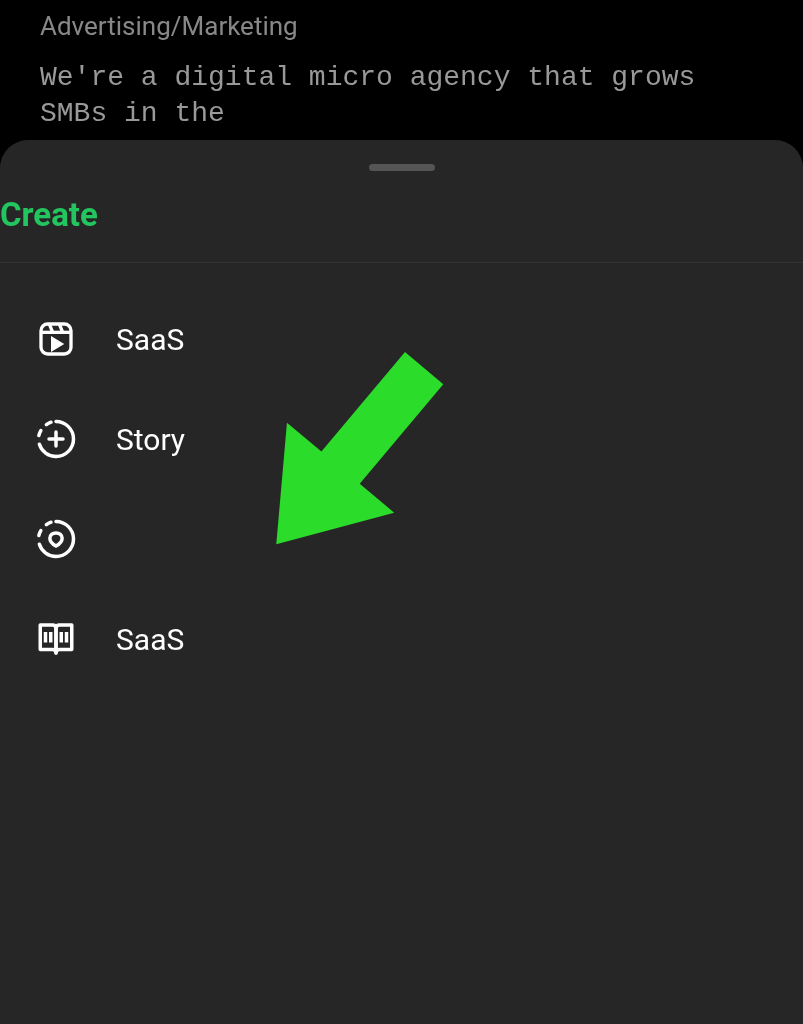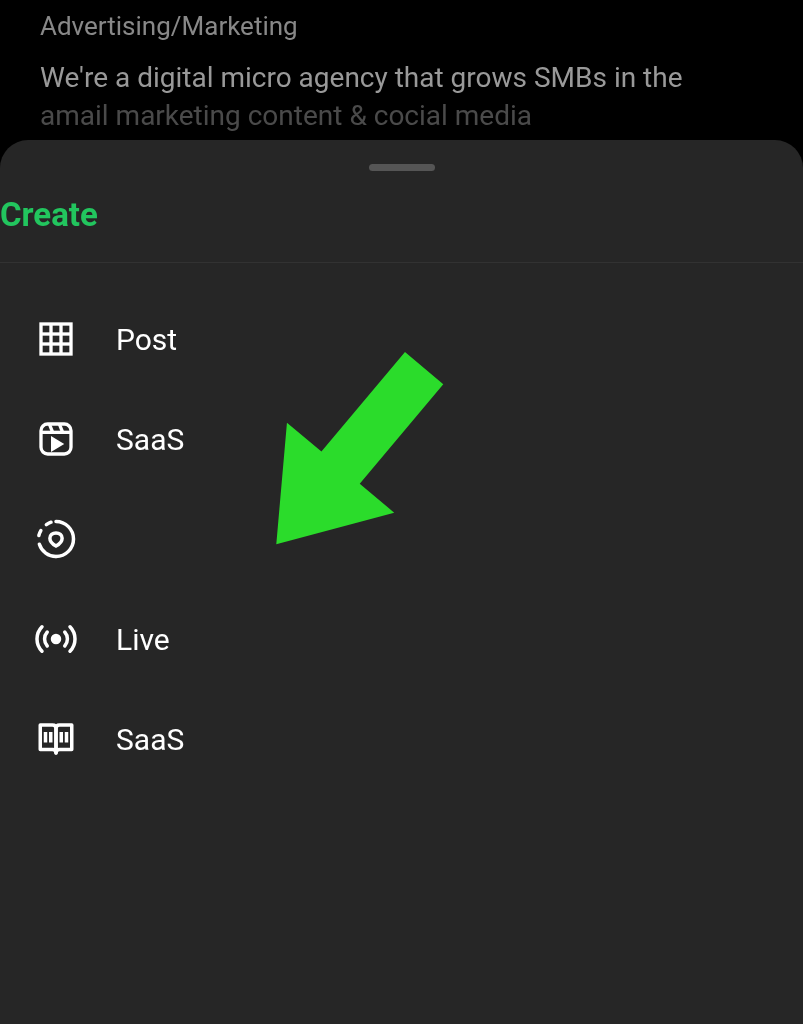--- a/index.html
+++ b/index.html
@@ -21,20 +21,21 @@
       line-height: 1.3;
     }
     .bg-category {
       color: #888;
       font-size: 26px;
       margin-bottom: 16px;
     }
     .bg-desc {
       color: #999;
       font-size: 28px;
+      font-family: Liberation Mono, monospace;
     }
     .bg-desc-fade {
       color: #4a4a4a;
       font-size: 28px;
       margin-top: 2px;
     }
     .sheet {
       position: absolute;
       top: 140px;
       left: 0;
@@ -104,71 +105,60 @@
   <div class="bg-desc-fade">amail marketing content &amp; cocial media</div>
 </div>
 
 <div class="sheet">
   <div class="grabber"></div>
   <div class="sheet-title">Create</div>
   <div class="divider"></div>
 
   <div class="menu">
 
-    <div class="menu-item">
-      <span class="menu-icon">
-        <svg width="40" height="40" viewBox="0 0 24 24" fill="none" stroke="#fff" stroke-width="2">
-          <rect x="3" y="3" width="18" height="18"></rect>
-          <line x1="9" y1="3" x2="9" y2="21"></line>
-          <line x1="15" y1="3" x2="15" y2="21"></line>
-          <line x1="3" y1="9" x2="21" y2="9"></line>
-          <line x1="3" y1="15" x2="21" y2="15"></line>
-        </svg>
-      </span>
-      <span class="menu-label">Post</span>
-    </div>
 
     <div class="menu-item">
       <span class="menu-icon">
         <svg width="40" height="40" viewBox="0 0 24 24" fill="none" stroke="#fff" stroke-width="2">
           <rect x="3" y="3" width="18" height="18" rx="4"></rect>
           <line x1="3" y1="8" x2="21" y2="8"></line>
           <line x1="8" y1="3" x2="10" y2="8"></line>
           <line x1="14" y1="3" x2="16" y2="8"></line>
           <polygon points="10,12 10,18 15,15" fill="#fff"></polygon>
         </svg>
       </span>
       <span class="menu-label">SaaS</span>
     </div>
 
+    <div class="menu-item">
+      <span class="menu-icon">
+        <svg width="42" height="42" viewBox="0 0 24 24" fill="none" stroke="#fff" stroke-width="2" stroke-linecap="round">
+          <path d="M12 2 a10 10 0 0 1 0 20" stroke-dasharray="0"></path>
+          <path d="M12 22 a10 10 0 0 1 -9.5 -7"></path>
+          <path d="M2.2 10 a10 10 0 0 1 2 -4" stroke-dasharray="3 3"></path>
+          <path d="M6.5 3.8 a10 10 0 0 1 3 -1.5" stroke-dasharray="3 3"></path>
+          <line x1="12" y1="8" x2="12" y2="16"></line>
+          <line x1="8" y1="12" x2="16" y2="12"></line>
+        </svg>
+      </span>
+      <span class="menu-label">Story</span>
+    </div>
 
     <div class="menu-item">
       <span class="menu-icon">
         <svg width="42" height="42" viewBox="0 0 24 24" fill="none" stroke="#fff" stroke-width="2" stroke-linecap="round">
           <path d="M12 2 a10 10 0 0 1 0 20"></path>
           <path d="M12 22 a10 10 0 0 1 -9.5 -7"></path>
           <path d="M2.2 10 a10 10 0 0 1 2 -4" stroke-dasharray="3 3"></path>
           <path d="M6.5 3.8 a10 10 0 0 1 3 -1.5" stroke-dasharray="3 3"></path>
           <path d="M12 8.5 c -2 0 -3.5 1.2 -3.5 3 c 0 2.5 3.5 4.5 3.5 4.5 s 3.5 -2 3.5 -4.5 c 0 -1.8 -1.5 -3 -3.5 -3 z" fill="none"></path>
         </svg>
       </span>
     </div>
 
-    <div class="menu-item">
-      <span class="menu-icon">
-        <svg width="42" height="42" viewBox="0 0 24 24" fill="none" stroke="#fff" stroke-width="2" stroke-linecap="round">
-          <circle cx="12" cy="12" r="2" fill="#fff"></circle>
-          <path d="M7 8 a6 6 0 0 0 0 8"></path>
-          <path d="M17 8 a6 6 0 0 1 0 8"></path>
-          <path d="M4 5 a10 10 0 0 0 0 14"></path>
-          <path d="M20 5 a10 10 0 0 1 0 14"></path>
-        </svg>
-      </span>
-      <span class="menu-label">Live</span>
-    </div>
 
     <div class="menu-item">
       <span class="menu-icon">
         <svg width="42" height="42" viewBox="0 0 24 24" fill="none" stroke="#fff" stroke-width="2" stroke-linejoin="round">
           <path d="M3 4 L10 4 Q12 4 12 6 L12 20 Q12 18 10 18 L3 18 Z"></path>
           <path d="M21 4 L14 4 Q12 4 12 6 L12 20 Q12 18 14 18 L21 18 Z"></path>
           <line x1="6" y1="8" x2="6" y2="14"></line>
           <line x1="9" y1="8" x2="9" y2="14"></line>
           <line x1="15" y1="8" x2="15" y2="14"></line>
           <line x1="18" y1="8" x2="18" y2="14"></line>

